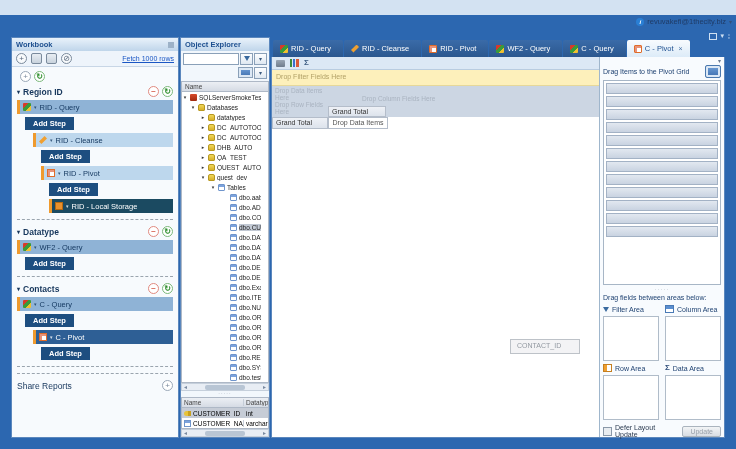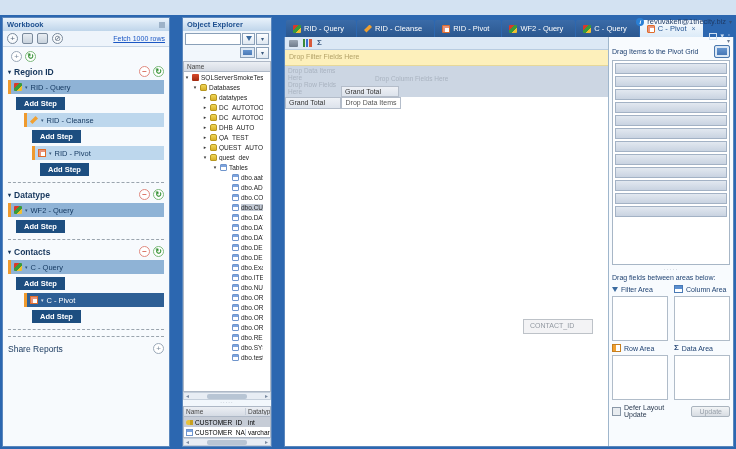--- a/index.html
+++ b/index.html
@@ -14,21 +14,21 @@
   .winbtn.close{background:linear-gradient(#e87a6a,#c93a28);color:#fff;border-color:#a02a1a;}
 
   
   .menubar{height:15px;background:#d3e2f2;display:flex;align-items:center;padding:0 5px;flex:none;}
   .menu-item{font-size:8px;color:#1f3b66;padding:0 6px;white-space:nowrap;}
   .account{margin-left:auto;display:flex;align-items:center;gap:3px;font-size:7.5px;color:#1f3b66;}
   .info-icon{width:8px;height:8px;border-radius:50%;background:#2a7fd4;color:#fff;font-size:6px;line-height:8px;text-align:center;font-weight:bold;font-style:italic;}
   .chev{font-size:6px;color:#33517c;}
 
   
-  .main{flex:1;display:flex;padding:2px;gap:12px;min-height:0;}
+  .main{flex:1;display:flex;padding:11px;gap:1px;min-height:0;margin-top:11px;}
   .panel{background:#f2f7fc;border:1px solid #5b87bd;display:flex;flex-direction:column;min-height:0;}
   .panel-header{height:13px;background:linear-gradient(#e9f2fb,#bfd5ea);font-size:7.5px;font-weight:bold;color:#1d4f8f;padding:1px 4px;display:flex;align-items:center;flex:none;}
   .pin-icon{margin-left:auto;width:6px;height:6px;background:#9db2c8;}
 
   
   .wb{width:168px;flex:none;}
   .wb-toolbar{height:16px;display:flex;align-items:center;gap:4px;padding:0 4px;border-bottom:1px solid #c8d6e6;background:#eef4fb;flex:none;}
   .tbico{width:11px;height:11px;border:1px solid #7a8a9c;border-radius:50%;color:#55657a;font-size:8px;line-height:9px;text-align:center;background:#f8fafc;}
   .tbico.sq{border-radius:2px;background:linear-gradient(#e8edf3,#c9d3dd);}
   .fetch-link{margin-left:auto;font-size:7px;color:#1a56c4;text-decoration:underline;white-space:nowrap;}
@@ -220,20 +220,25 @@
             </div>
             <div class="wb-step i-pivot" style="margin-left: 24px;">
               <span class="step-icon"></span>
               <span class="step-caret">▾</span>
               <span>RID - Pivot</span>
             </div>
             <div class="wb-step i-add" style="margin-left: 32px;">
 
               <span>Add Step</span>
             </div>
+            <div class="wb-step i-storage" style="margin-left: 32px;">
+              <span class="step-icon"></span>
+              <span class="step-caret">▾</span>
+              <span>RID - Local Storage</span>
+            </div>
           </div>
         <div class="divider"></div>
 
         <div class="section-head">
           <span class="sec-arrow">▾</span>
           <span class="sec-name">Datatype</span>
           <span class="roundico ico-minus">−</span>
           <span class="roundico ico-refresh">↻</span>
         </div>
         <div>

